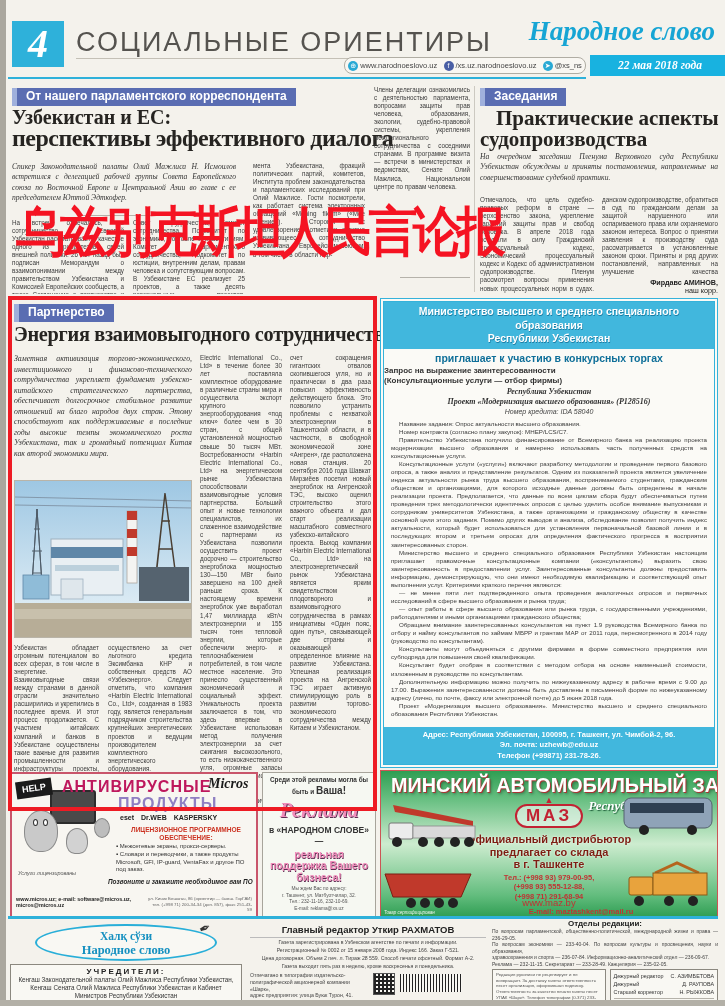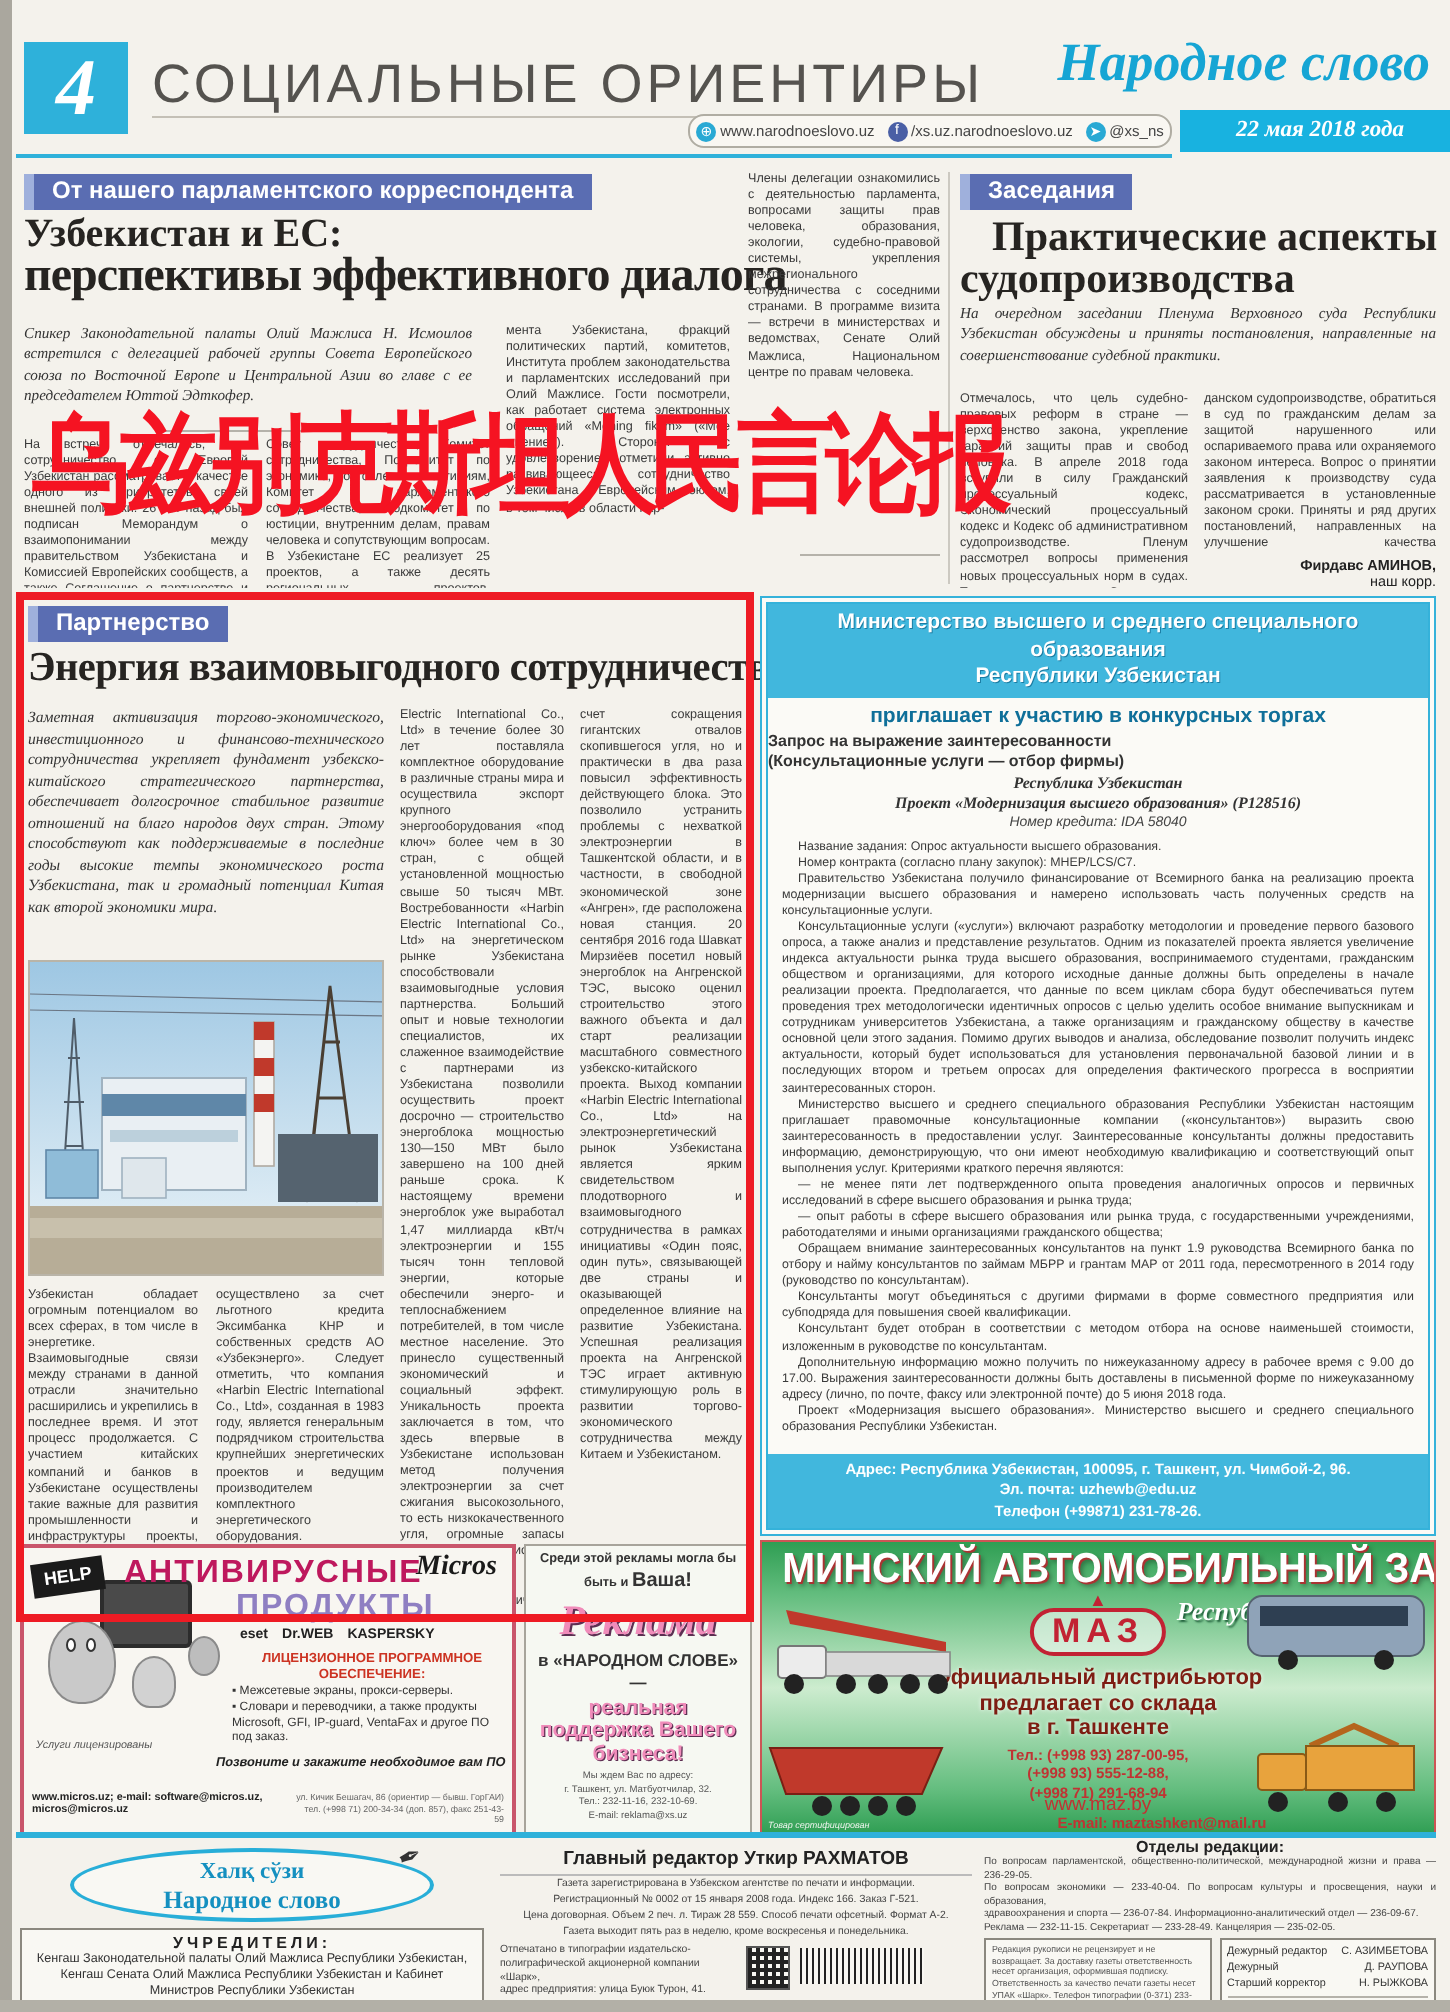--- a/index.html
+++ b/index.html
@@ -326,21 +326,21 @@
     <div class="abs maz-logo">
       <div class="maz-logo-tri">▲</div>
       <div class="maz-logo-txt">МАЗ</div>
     </div>
     <div class="abs maz-sub">
       <div>Официальный дистрибьютор</div>
       <div>предлагает со склада</div>
       <div>в г. Ташкенте</div>
     </div>
     <div class="abs maz-tel">
-      <div>Тел.: (+998 93) 287-00-95,</div>
+      <div>Тел.: (+998 93) 979-00-95,</div>
       <div>(+998 93) 555-12-88,</div>
       <div>(+998 71) 291-68-94</div>
     </div>
     <div class="abs maz-web">www.maz.by</div>
     <div class="abs maz-mail">E-mail: maztashkent@mail.ru</div>
     <div class="abs maz-cert">Товар сертифицирован</div>
 
     <svg class="abs" style="left:2px;top:26px;" width="100" height="52" viewBox="0 0 100 52">
       <polygon points="10,8 90,24 90,29 12,15" fill="#c0392b"></polygon>
       <rect x="6" y="26" width="24" height="16" rx="2" fill="#ececec" stroke="#777" stroke-width="1"></rect>

